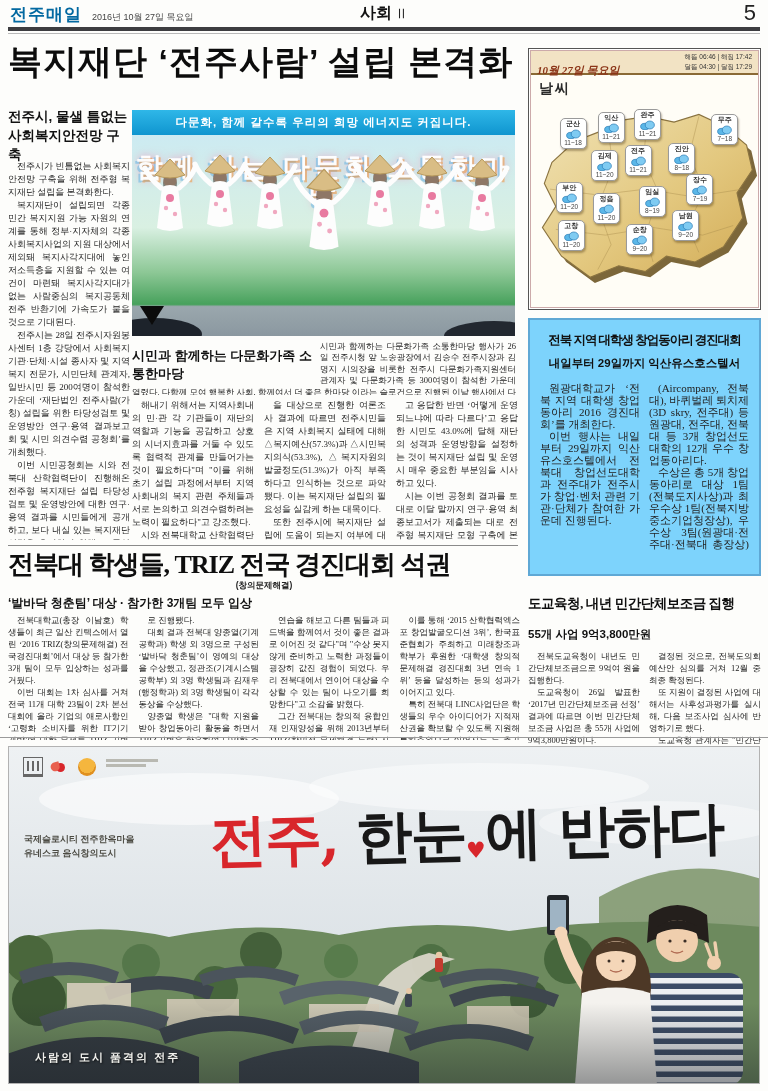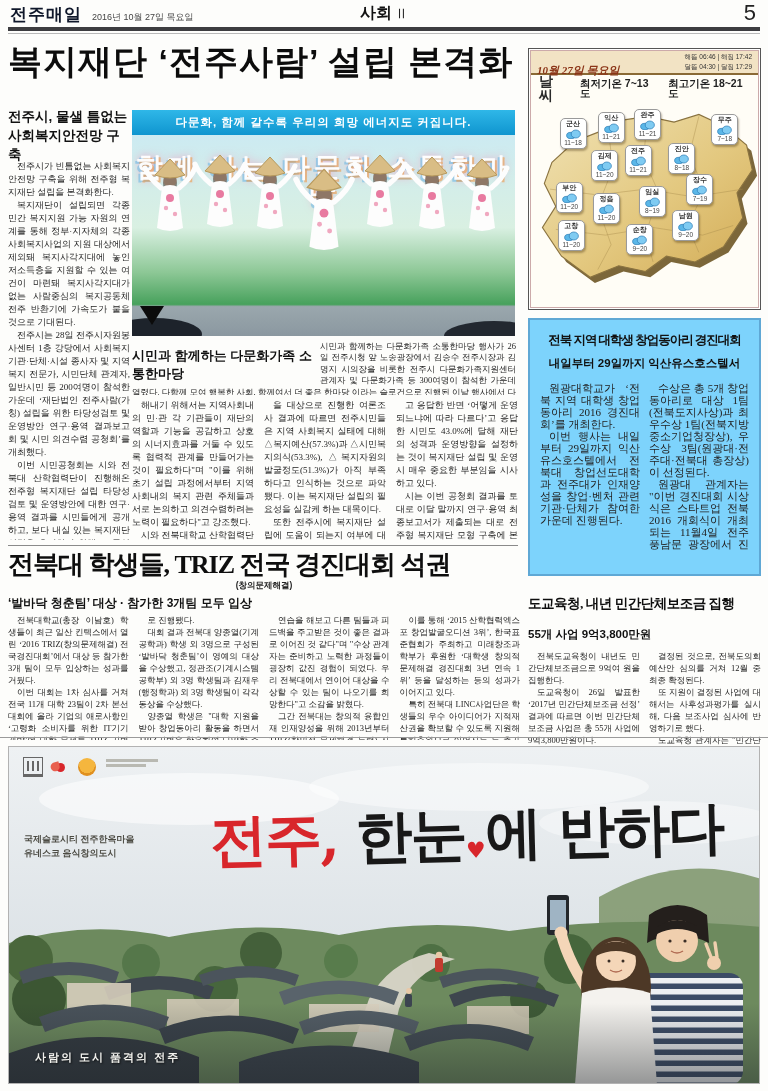--- a/index.html
+++ b/index.html
@@ -3,21 +3,21 @@
 <meta charset="utf-8">
 <style>
   * { margin:0; padding:0; box-sizing:border-box; }
   html,body { background:#e9e9e9; }
   .page {
     position:relative; width:768px; height:1091px; margin:0 auto;
     background:#fdfdfb; color:#1c1c1c; overflow:hidden;
     font-family:"Liberation Serif", serif;
   }
   
-  .masthead { position:absolute; left:10px; top:6px; font:bold 17px/1 "Liberation Sans", sans-serif; letter-spacing:1px; color:#0f172a; }
+  .masthead { position:absolute; left:10px; top:6px; font:bold 17px/1 "Liberation Sans", sans-serif; letter-spacing:1px; color:#0369a1; }
   .m-date { position:absolute; left:92px; top:13px; font:9px/1 "Liberation Sans", sans-serif; color:#444; }
   .m-section { position:absolute; left:0; right:0; top:4px; text-align:center; }
   .m-section .sec { font:bold 16px/1 "Liberation Sans", sans-serif; color:#111; }
   .m-section .secnum { font:13px/1 "Liberation Serif", serif; color:#222; margin-left:3px; }
   .m-page { position:absolute; right:12px; top:2px; font:22px/1 "Liberation Sans", sans-serif; color:#222; }
   .m-rule { position:absolute; left:8px; right:8px; top:27px; height:4px; background:#3d3d40; }
   .m-rule2 { position:absolute; left:8px; right:8px; top:33px; height:1px; background:#b9b9b9; }
 
   
   .headline { position:absolute; left:8px; top:42px; width:516px; font:bold 34px/1.15 "Liberation Sans", sans-serif; letter-spacing:1px; color:#0c0c0c; }
@@ -233,24 +233,20 @@
   <div class="weather">
     <div class="w-header">
       <span class="w-date">10월 27일 목요일</span>
       <span class="w-sunmoon">
         <span>해뜸 06:46 | 해짐 17:42</span><br>
         <span>달뜸 04:30 | 달짐 17:29</span>
       </span>
     </div>
     <div class="w-sub">
       <span class="w-label">날씨</span>
-      <span class="w-temps">
-        <span>최저기온 7~13도</span>
-        <span>최고기온 18~21도</span>
-      </span>
     </div>
     <div class="w-map">
       <svg class="land" viewBox="0 0 238 215" preserveAspectRatio="none">
         <defs>
           <linearGradient id="landg" x1="0" y1="0" x2="1" y2="1">
             <stop offset="0" stop-color="#f0e2b4"></stop>
               <stop offset="0.55" stop-color="#e3c87f"></stop>
               <stop offset="1" stop-color="#d2ab55"></stop>
           </linearGradient>
         </defs>
@@ -392,23 +388,24 @@
         </div>
       </div>
   </div>
 
   <div class="startup">
     <h2>전북 지역 대학생 창업동아리 경진대회</h2>
     <div class="sub">내일부터 29일까지 익산유스호스텔서</div>
     <div class="cols">
       <div class="col">
           <p>원광대학교가 ‘전북 지역 대학생 창업동아리 2016 경진대회’를 개최한다.</p>
-          <p>이번 행사는 내일부터 29일까지 익산유스호스텔에서 전북대 창업선도대학과 전주대가 인재양성을 창업·벤처 관련 기관·단체가 참여한 가운데 진행된다.</p>
+          <p>이번 행사는 내일부터 29일까지 익산유스호스텔에서 전북대 창업선도대학과 전주대가 전주시가 창업·벤처 관련 기관·단체가 참여한 가운데 진행된다.</p>
         </div>
       <div class="col">
+          <p>(Aircompany, 전북대), 바퀴벌레 퇴치제(3D skry, 전주대) 등 원광대, 전주대, 전북대 등 3개 창업선도대학의 12개 우수 창업동아리다.</p>
           <p>수상은 총 5개 창업동아리로 대상 1팀(전북도지사상)과 최우수상 1팀(전북지방중소기업청장상), 우수상 3팀(원광대·전주대·전북대 총장상)이 선정된다.</p>
           <p>원광대 관계자는 "이번 경진대회 시상식은 스타트업 전북 2016 개회식이 개최되는 11월4일 전주 풍남문 광장에서 진행된다"고 말했다.</p>
         </div>
     </div>
   </div>
 
   <div class="triz-rule"></div>
   <h2 class="triz-head">전북대 학생들, TRIZ 전국 경진대회 석권</h2>
   <div class="triz-note">(창의문제해결)</div>
   <div class="triz-sub">‘발바닥 청춘팀’ 대상 · 참가한 3개팀 모두 입상</div>
@@ -416,21 +413,21 @@
     <div class="col">
         <p>전북대학교(총장 이남호) 학생들이 최근 일산 킨텍스에서 열린 ‘2016 TRIZ(창의문제해결) 전국경진대회’에서 대상 등 참가한 3개 팀이 모두 입상하는 성과를 거뒀다.</p>
         <p>이번 대회는 1차 심사를 거쳐 전국 11개 대학 23팀이 2차 본선대회에 올라 기업의 애로사항인 ‘고령화 소비자를 위한 IT기기 개발’에 대한 문제를 TRIZ 기법을 활용해 해결하는 형식으</p>
       </div>
     <div class="col">
         <p>로 진행됐다.</p>
         <p>대회 결과 전북대 양종열(기계공학과) 학생 외 3명으로 구성된 ‘발바닥 청춘팀’이 영예의 대상을 수상했고, 정관조(기계시스템공학부) 외 3명 학생팀과 김재우(행정학과) 외 3명 학생팀이 각각 동상을 수상했다.</p>
         <p>양종열 학생은 "대학 지원을 받아 창업동아리 활동을 하면서 TRIZ기법을 활용하여 다양한 주제로 문제 해결</p>
       </div>
     <div class="col">
-        <p>연습을 해보고 다른 팀들과 피드백을 주고받은 것이 좋은 결과로 이어진 것 같다"며 "수상 관계자는 준비하고 노력한 과정들이 굉장히 값진 경험이 되었다. 우리 전북대에서 연이어 대상을 수상할 수 있는 팀이 나오기를 희망한다"고 소감을 밝혔다.</p>
+        <p>연습을 해보고 다른 팀들과 피드백을 함께여서 것이 좋은 결과로 이어진 것 같다"며 "수상 못지않게 준비하고 노력한 과정들이 굉장히 값진 경험이 되었다. 우리 전북대에서 연이어 대상을 수상할 수 있는 팀이 나오기를 희망한다"고 소감을 밝혔다.</p>
         <p>그간 전북대는 창의적 융합인재 인재양성을 위해 2013년부터 TRIZ(창의적 문제해결 능력) 자격인증 취득 교과 액션러닝, 중소기업 애로기술 문제해결 교육, 전북지역 TRIZ 연합캠프 등을 지속적으로 운영해왔다.</p>
       </div>
     <div class="col">
         <p>이를 통해 ‘2015 산학협력엑스포 창업발굴오디션 3위’, 한국표준협회가 주최하고 미래창조과학부가 후원한 ‘대학생 창의적 문제해결 경진대회 3년 연속 1위’ 등을 달성하는 등의 성과가 이어지고 있다.</p>
         <p>특히 전북대 LINC사업단은 학생들의 우수 아이디어가 지적재산권을 확보할 수 있도록 지원해 특허출원으로 이어지는 등 추가적인 성과도 올리고 있다.</p>
       </div>
   </div>
 
   <div class="edu">
     <h2>도교육청, 내년 민간단체보조금 집행</h2>

